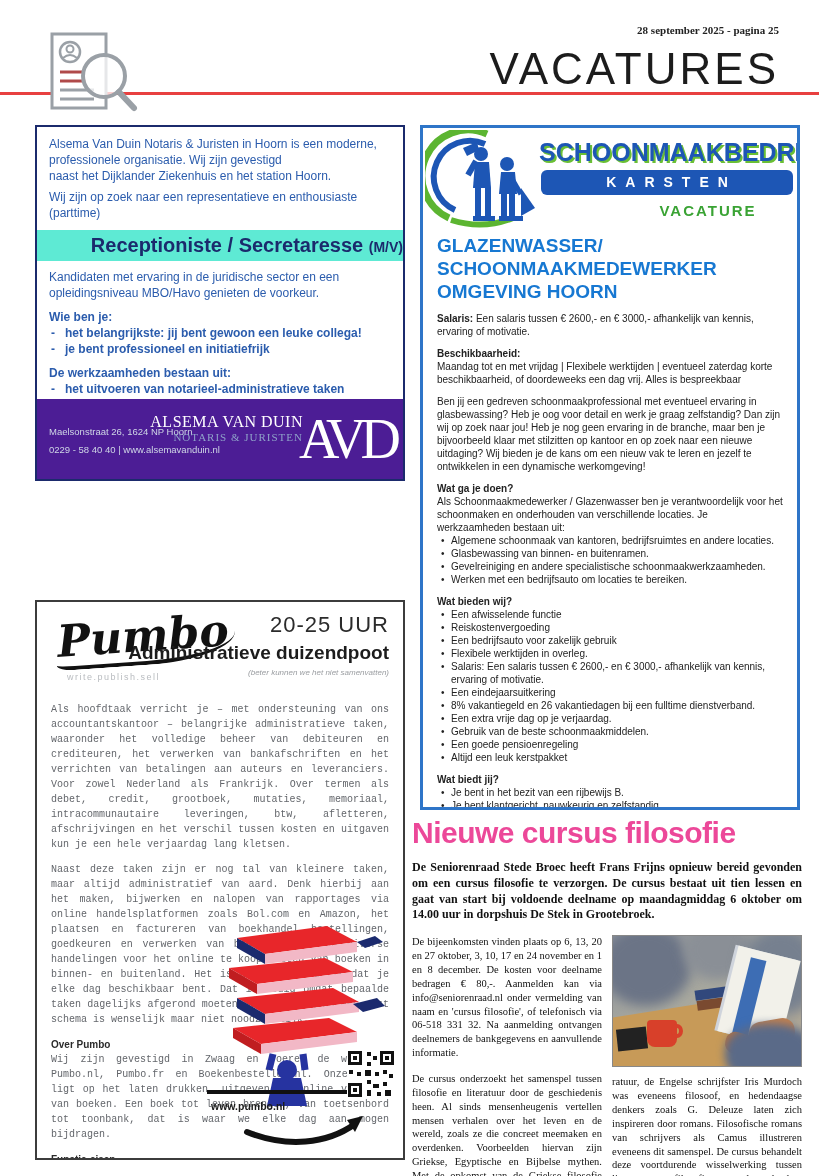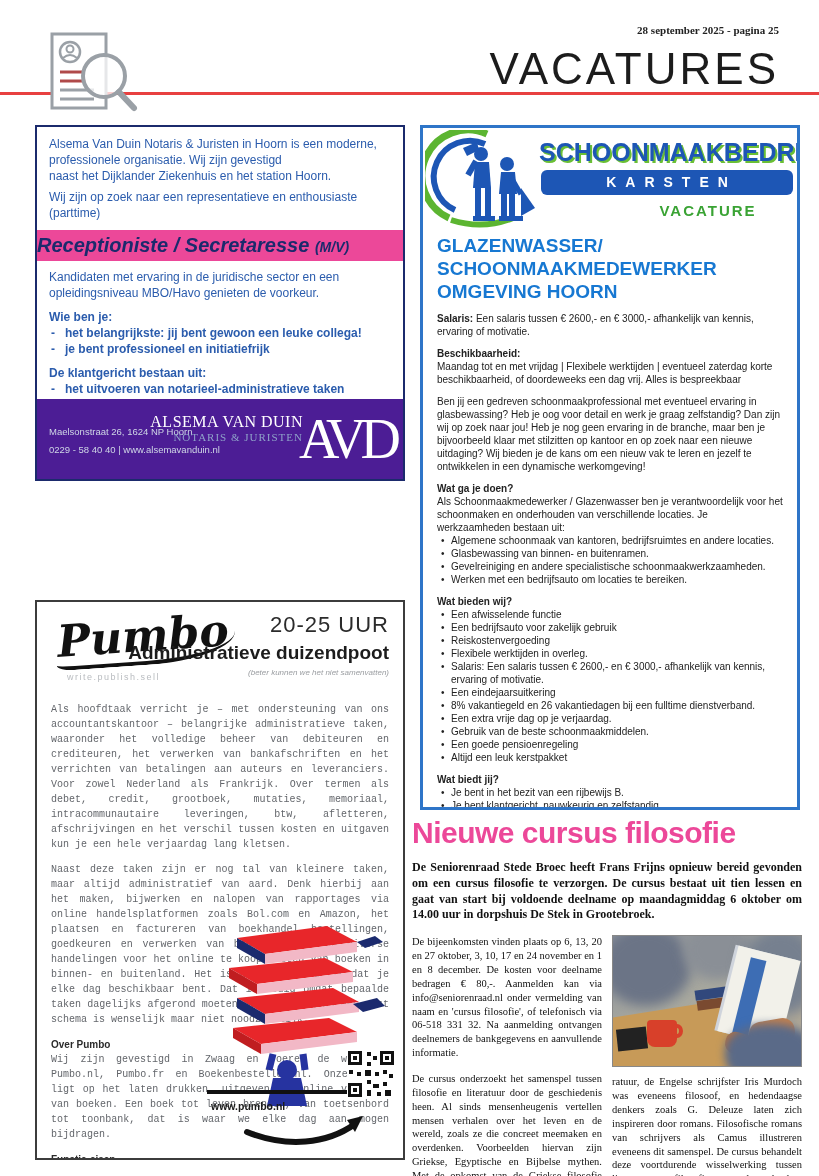--- a/index.html
+++ b/index.html
@@ -9,21 +9,21 @@
   
   .date-line { position:absolute; top:24px; right:40px; font-family:"Liberation Serif", serif; font-weight:bold; font-size:11px; color:#222; }
   .main-title { position:absolute; top:44px; right:40px; font-size:44px; font-weight:400; letter-spacing:3px; color:#1c1c1c; }
   .red-rule { position:absolute; top:92px; left:0; width:819px; height:3px; background:#e84040; }
   .cv-icon-wrap { position:absolute; top:30px; left:38px; width:112px; height:86px; z-index:2; }
 
   
   .avd { position:absolute; left:35px; top:125px; width:370px; height:356px; border:2px solid #1b2a6c; background:#fff; overflow:hidden; }
   .avd-intro { padding:10px 12px 6px 12px; color:#2b5cad; font-size:12px; line-height:1.32; white-space:pre-line; }
   .avd-intro2 { padding:0 12px 8px 12px; color:#2b5cad; font-size:12px; line-height:1.32; }
-  .avd-banner { background:#ec4899; height:31px; text-align:left; line-height:31px; color:#1b2a6c; font-weight:bold; font-size:20px;font-style:italic; }
+  .avd-banner { background:#5eead4; height:31px; text-align:right; line-height:31px; color:#1b2a6c; font-weight:bold; font-size:20px; }
   .avd-banner .mv { font-size:14px; }
   .avd-body { padding:9px 12px 0 12px; color:#2b5cad; font-size:12px; line-height:1.3; }
   .avd-body p.sp { margin-bottom:9px; }
   .avd-h { font-weight:bold; }
   ul.dash { list-style:none; margin-bottom:9px;font-weight:bold; }
   ul.dash li { position:relative; padding-left:16px; white-space:pre-line; }
   ul.dash li::before { content:"-"; position:absolute; left:2px; }
   .avd-contact { font-weight:bold; font-size:12.5px; line-height:1.3; }
   .avd-disclaimer { text-align:center; font-size:10px; color:#2b5cad; padding:7px 4px 0 4px; }
   .avd-footer { position:absolute; left:0; bottom:0; width:100%; height:80px; background:#4c1d95; }
@@ -109,21 +109,21 @@
       <span>Receptioniste / Secretaresse</span>
       <span class="mv">(M/V)</span>
     </div>
     <div class="avd-body">
       <p class="sp">Kandidaten met ervaring in de juridische sector en een opleidingsniveau MBO/Havo genieten de voorkeur.</p>
       <p class="avd-h">Wie ben je:</p>
       <ul class="dash">
         <li>het belangrijkste: jij bent gewoon een leuke collega!</li>
         <li>je bent professioneel en initiatiefrijk</li>
       </ul>
-      <p class="avd-h">De klantgericht bestaan uit:</p>
+      <p class="avd-h">De werkzaamheden bestaan uit:</p>
       <ul class="dash">
         <li>het uitvoeren van notarieel-administratieve taken</li>
         <li>het behandelen van (binnenkomende)
 telefoongesprekken</li>
         <li>het ontvangen van cliënten en relaties</li>
       </ul>
       <div class="avd-contact">
         <div>Stuur je reactie vóór 15 oktober naar:</div>
         <div>Alsema Van Duin</div>
         <div>Maelsonstraat 26</div>
@@ -280,22 +280,22 @@
       <p>Als Schoonmaakmedewerker / Glazenwasser ben je verantwoordelijk voor het schoonmaken en onderhouden van verschillende locaties. Je werkzaamheden bestaan uit:</p>
       <ul class="dot">
         <li>Algemene schoonmaak van kantoren, bedrijfsruimtes en andere locaties.</li>
         <li>Glasbewassing van binnen- en buitenramen.</li>
         <li>Gevelreiniging en andere specialistische schoonmaakwerkzaamheden.</li>
         <li>Werken met een bedrijfsauto om locaties te bereiken.</li>
       </ul>
       <p class="k-h">Wat bieden wij?</p>
       <ul class="dot">
         <li>Een afwisselende functie</li>
+        <li>Reiskostenvergoeding</li>
         <li>Een bedrijfsauto voor zakelijk gebruik</li>
-        <li>Reiskostenvergoeding</li>
         <li>Flexibele werktijden in overleg.</li>
         <li>Salaris: Een salaris tussen € 2600,- en € 3000,- afhankelijk van kennis, ervaring of motivatie.</li>
         <li>Een eindejaarsuitkering</li>
         <li>8% vakantiegeld en 26 vakantiedagen bij een fulltime dienstverband.</li>
         <li>Een extra vrije dag op je verjaardag.</li>
         <li>Gebruik van de beste schoonmaakmiddelen.</li>
         <li>Een goede pensioenregeling</li>
         <li>Altijd een leuk kerstpakket</li>
       </ul>
       <p class="k-h">Wat biedt jij?</p>

